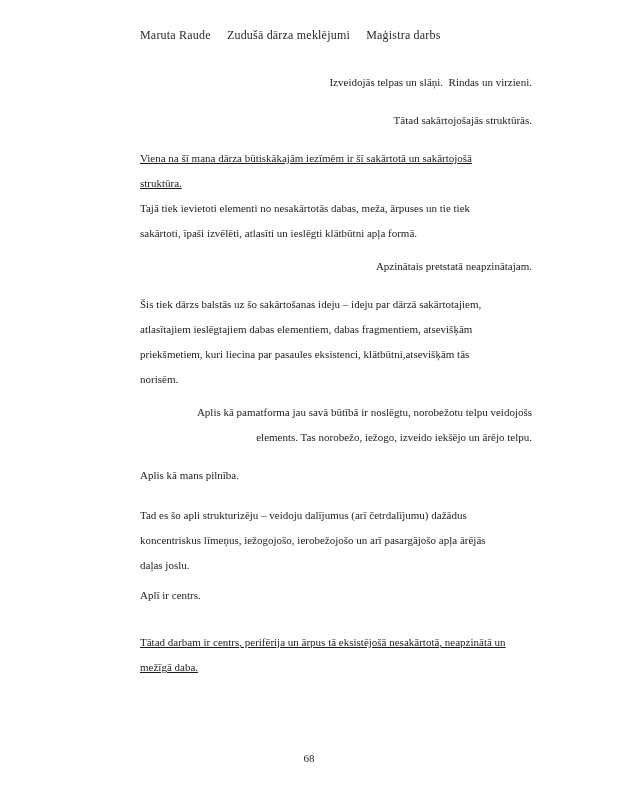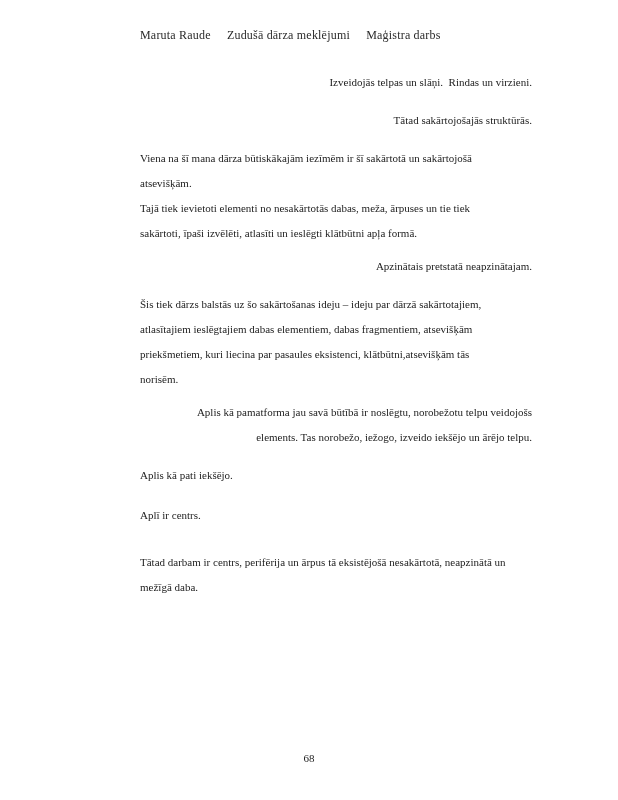--- a/index.html
+++ b/index.html
@@ -40,21 +40,21 @@
     color: #1c1c1c;
   }
   .para {
     margin: 0;
   }
   .line {
     line-height: 25px;
     white-space: pre-wrap;
   }
   
-  .g0  { margin-bottom: 0; }
+  .g0  { margin-bottom: 0; text-decoration: underline; }
   .g5  { margin-bottom: 5px; }
   .g8  { margin-bottom: 8px; }
   .g13 { margin-bottom: 13px; text-align: right; }
   .g15 { margin-bottom: 15px; }
   .g18 { margin-bottom: 18px; }
   .g22 { margin-bottom: 22px; }
   .page-footer {
     position: absolute;
     top: 744px;
     left: 0;
@@ -81,21 +81,21 @@
     <div class="para g13">
       <div class="line">Izveidojās telpas un slāņi.  Rindas un virzieni.</div>
     </div>
 
     <div class="para g13">
       <div class="line">Tātad sakārtojošajās struktūrās.</div>
     </div>
 
     <div class="para g0">
       <div class="line">Viena na šī mana dārza būtiskākajām iezīmēm ir šī sakārtotā un sakārtojošā</div>
-      <div class="line">atsevišķām.</div>
+      <div class="line">struktūra.</div>
     </div>
 
     <div class="para g8">
       <div class="line">Tajā tiek ievietoti elementi no nesakārtotās dabas, meža, ārpuses un tie tiek</div>
       <div class="line">sakārtoti, īpaši izvēlēti, atlasīti un ieslēgti klātbūtni apļa formā.</div>
     </div>
 
     <div class="para g13">
       <div class="line">Apzinātais pretstatā neapzinātajam.</div>
     </div>
@@ -107,23 +107,28 @@
       <div class="line">norisēm.</div>
     </div>
 
 
     <div class="para g13">
       <div class="line">Aplis kā pamatforma jau savā būtībā ir noslēgtu, norobežotu telpu veidojošs</div>
       <div class="line">elements. Tas norobežo, iežogo, izveido iekšējo un ārējo telpu.</div>
     </div>
 
     <div class="para g15">
-      <div class="line">Aplis kā pati iekšējo.</div>
+      <div class="line">Aplis kā mans pilnība.</div>
     </div>
 
+    <div class="para g5">
+      <div class="line">Tad es šo apli strukturizēju – veidoju dalījumus (arī četrdalījumu) dažādus</div>
+      <div class="line">koncentriskus līmeņus, iežogojošo, ierobežojošo un arī pasargājošo apļa ārējās</div>
+      <div class="line">daļas joslu.</div>
+    </div>
 
     <div class="para g22">
       <div class="line">Aplī ir centrs.</div>
     </div>
 
     <div class="para g0">
       <div class="line">Tātad darbam ir centrs, perifērija un ārpus tā eksistējošā nesakārtotā, neapzinātā un</div>
       <div class="line">mežīgā daba.</div>
     </div>
 

